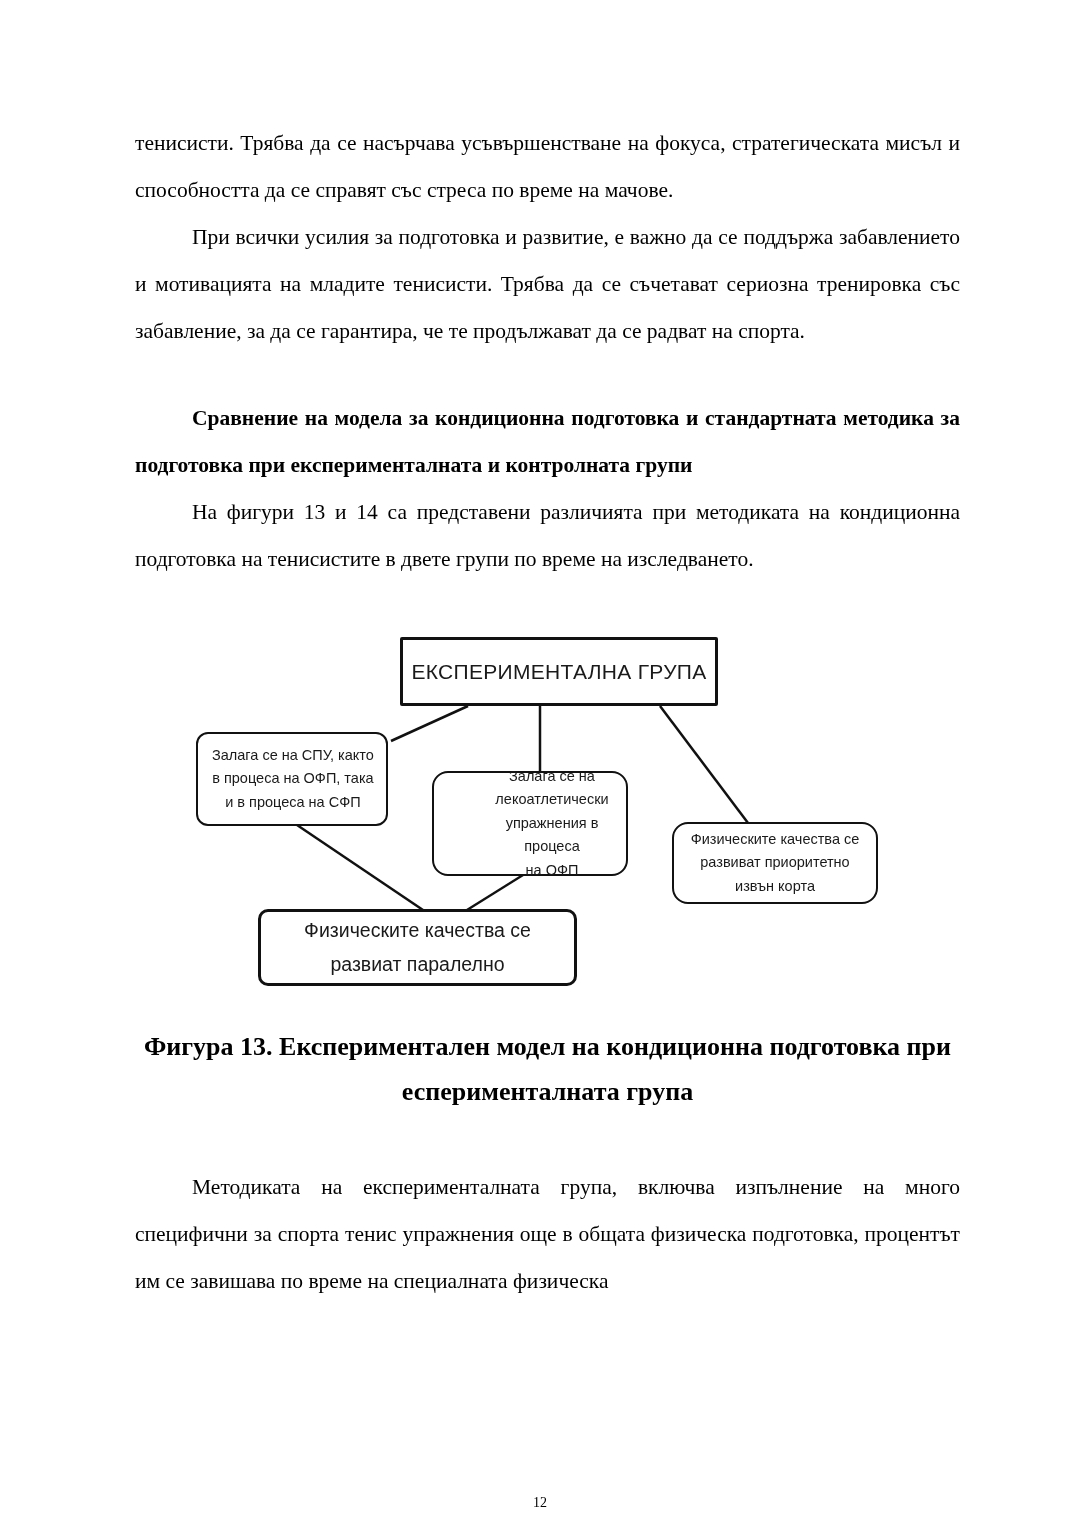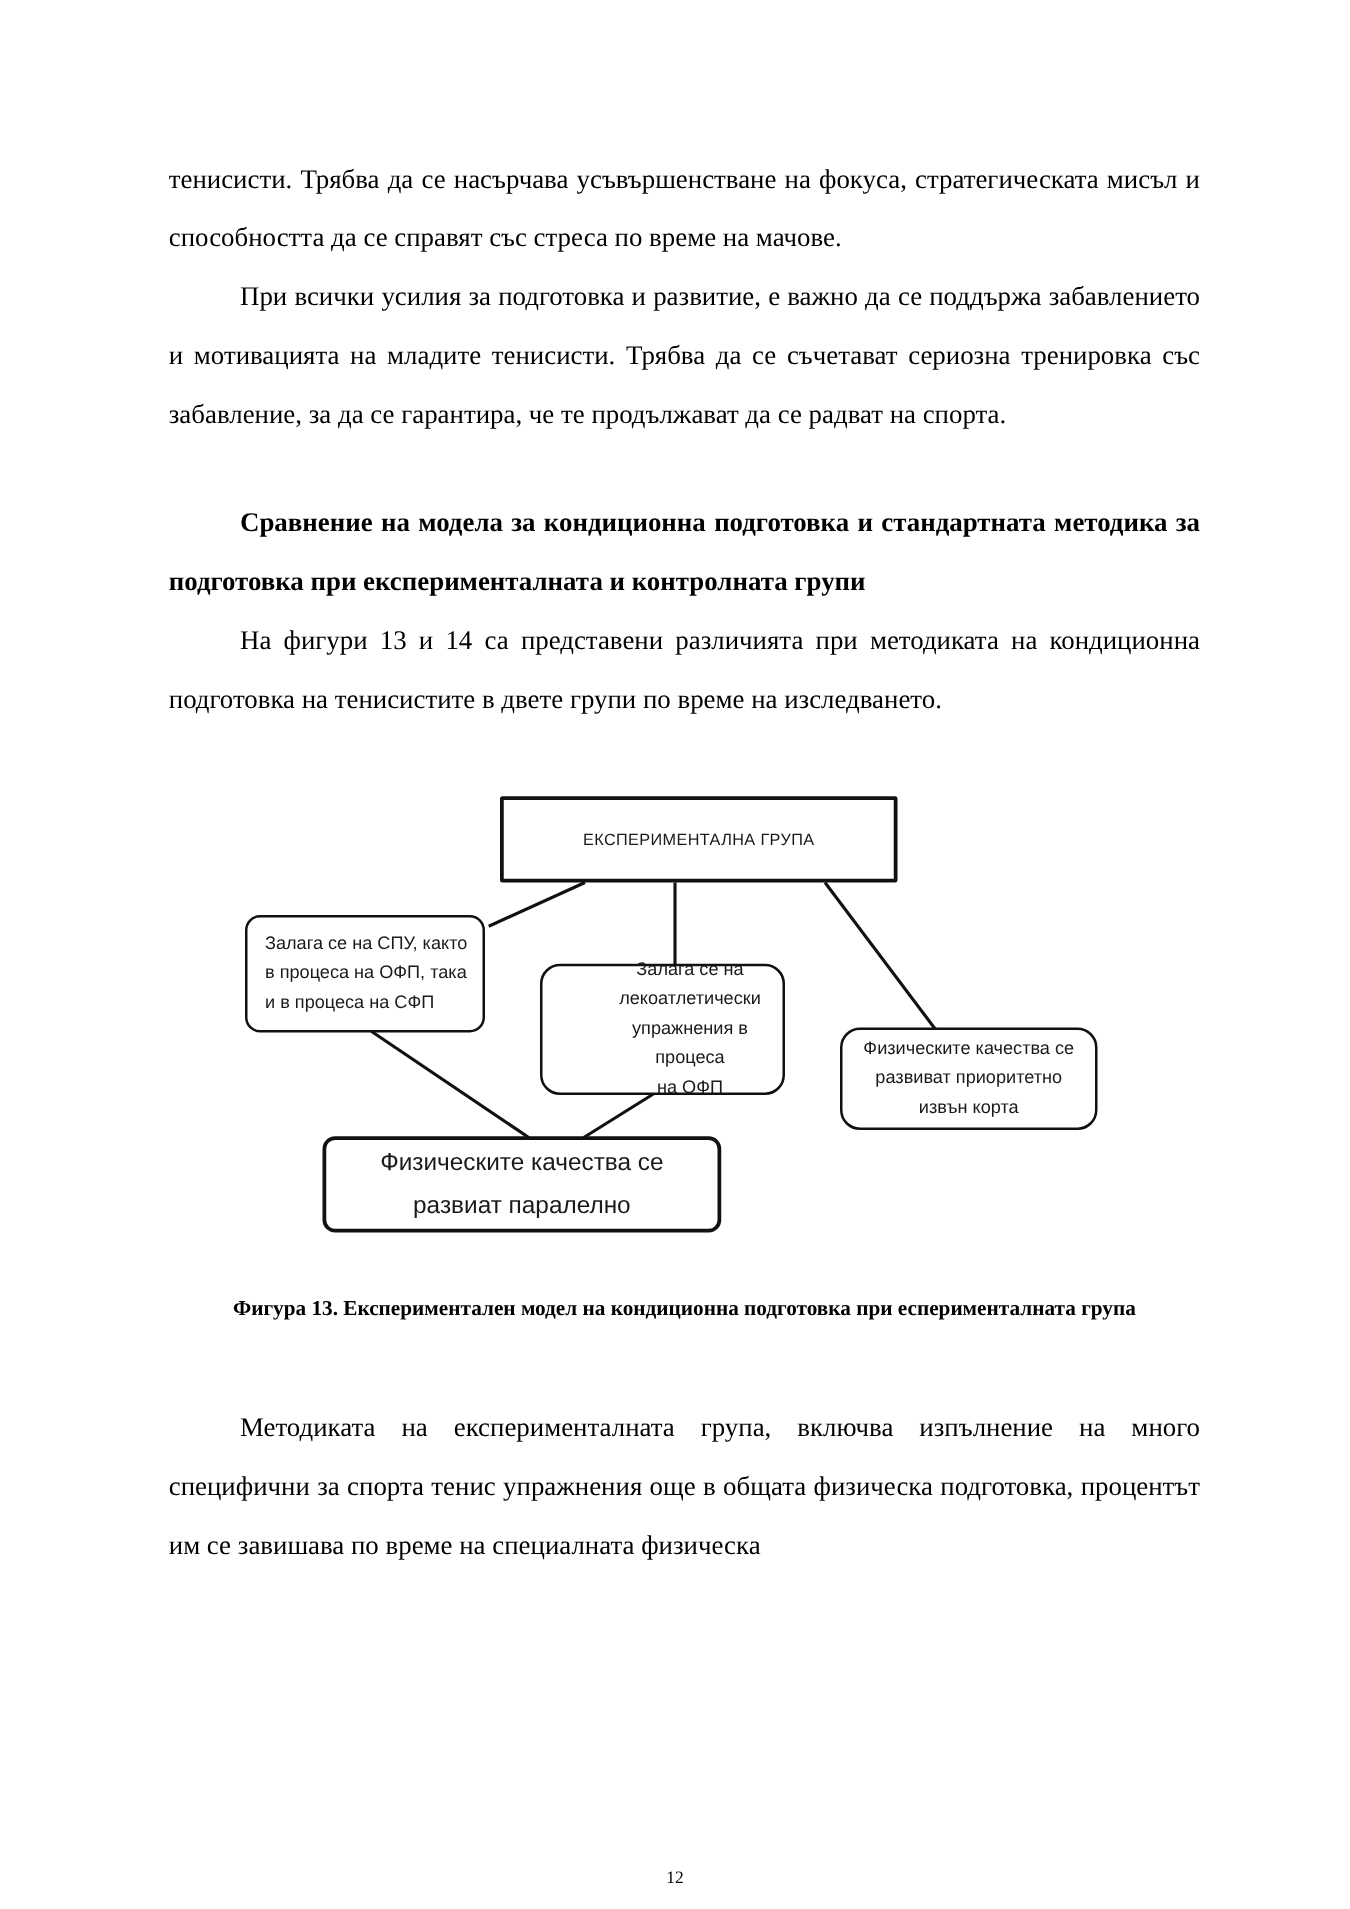--- a/index.html
+++ b/index.html
@@ -24,21 +24,21 @@
   }
   .indent { text-indent: 57px; }
   .heading {
     font-weight: bold;
     margin-top: 40px;
   }
   .caption {
     font-weight: bold;
     text-align: center;
     text-indent: 0;
-    font-size: 17px;
+    font-size: 26px;
     line-height: 45px;
     margin-top: 30px;
   }
   .p-after-caption { margin-top: 50px; }
 
   
   .diagram {
     position: relative;
     height: 365px;
     margin-top: 46px;
@@ -59,27 +59,27 @@
     display: flex;
     align-items: center;
     justify-content: center;
     text-align: center;
     white-space: pre-line;
     z-index: 1;
   }
   .box-top {
     left: 265px; top: 8px; width: 318px; height: 69px;
     border-width: 3px; border-radius: 2px;
-    font-size: 13px; letter-spacing: 0.3px;
+    font-size: 21px; letter-spacing: 0.3px;
   }
   .box-left {
     left: 61px; top: 103px; width: 192px; height: 94px;
     border-radius: 12px;
     font-size: 14.5px; line-height: 1.62;
-    justify-content: flex-start; text-align: left;
+    justify-content: flex-start; text-align: center;
     padding-left: 14px; padding-right: 8px;
   }
   .box-middle {
     left: 297px; top: 142px; width: 196px; height: 105px;
     border-radius: 16px;
     font-size: 14.5px; line-height: 1.62; padding-left: 44px;
   }
   .box-right {
     left: 537px; top: 193px; width: 206px; height: 82px;
     border-radius: 16px;

